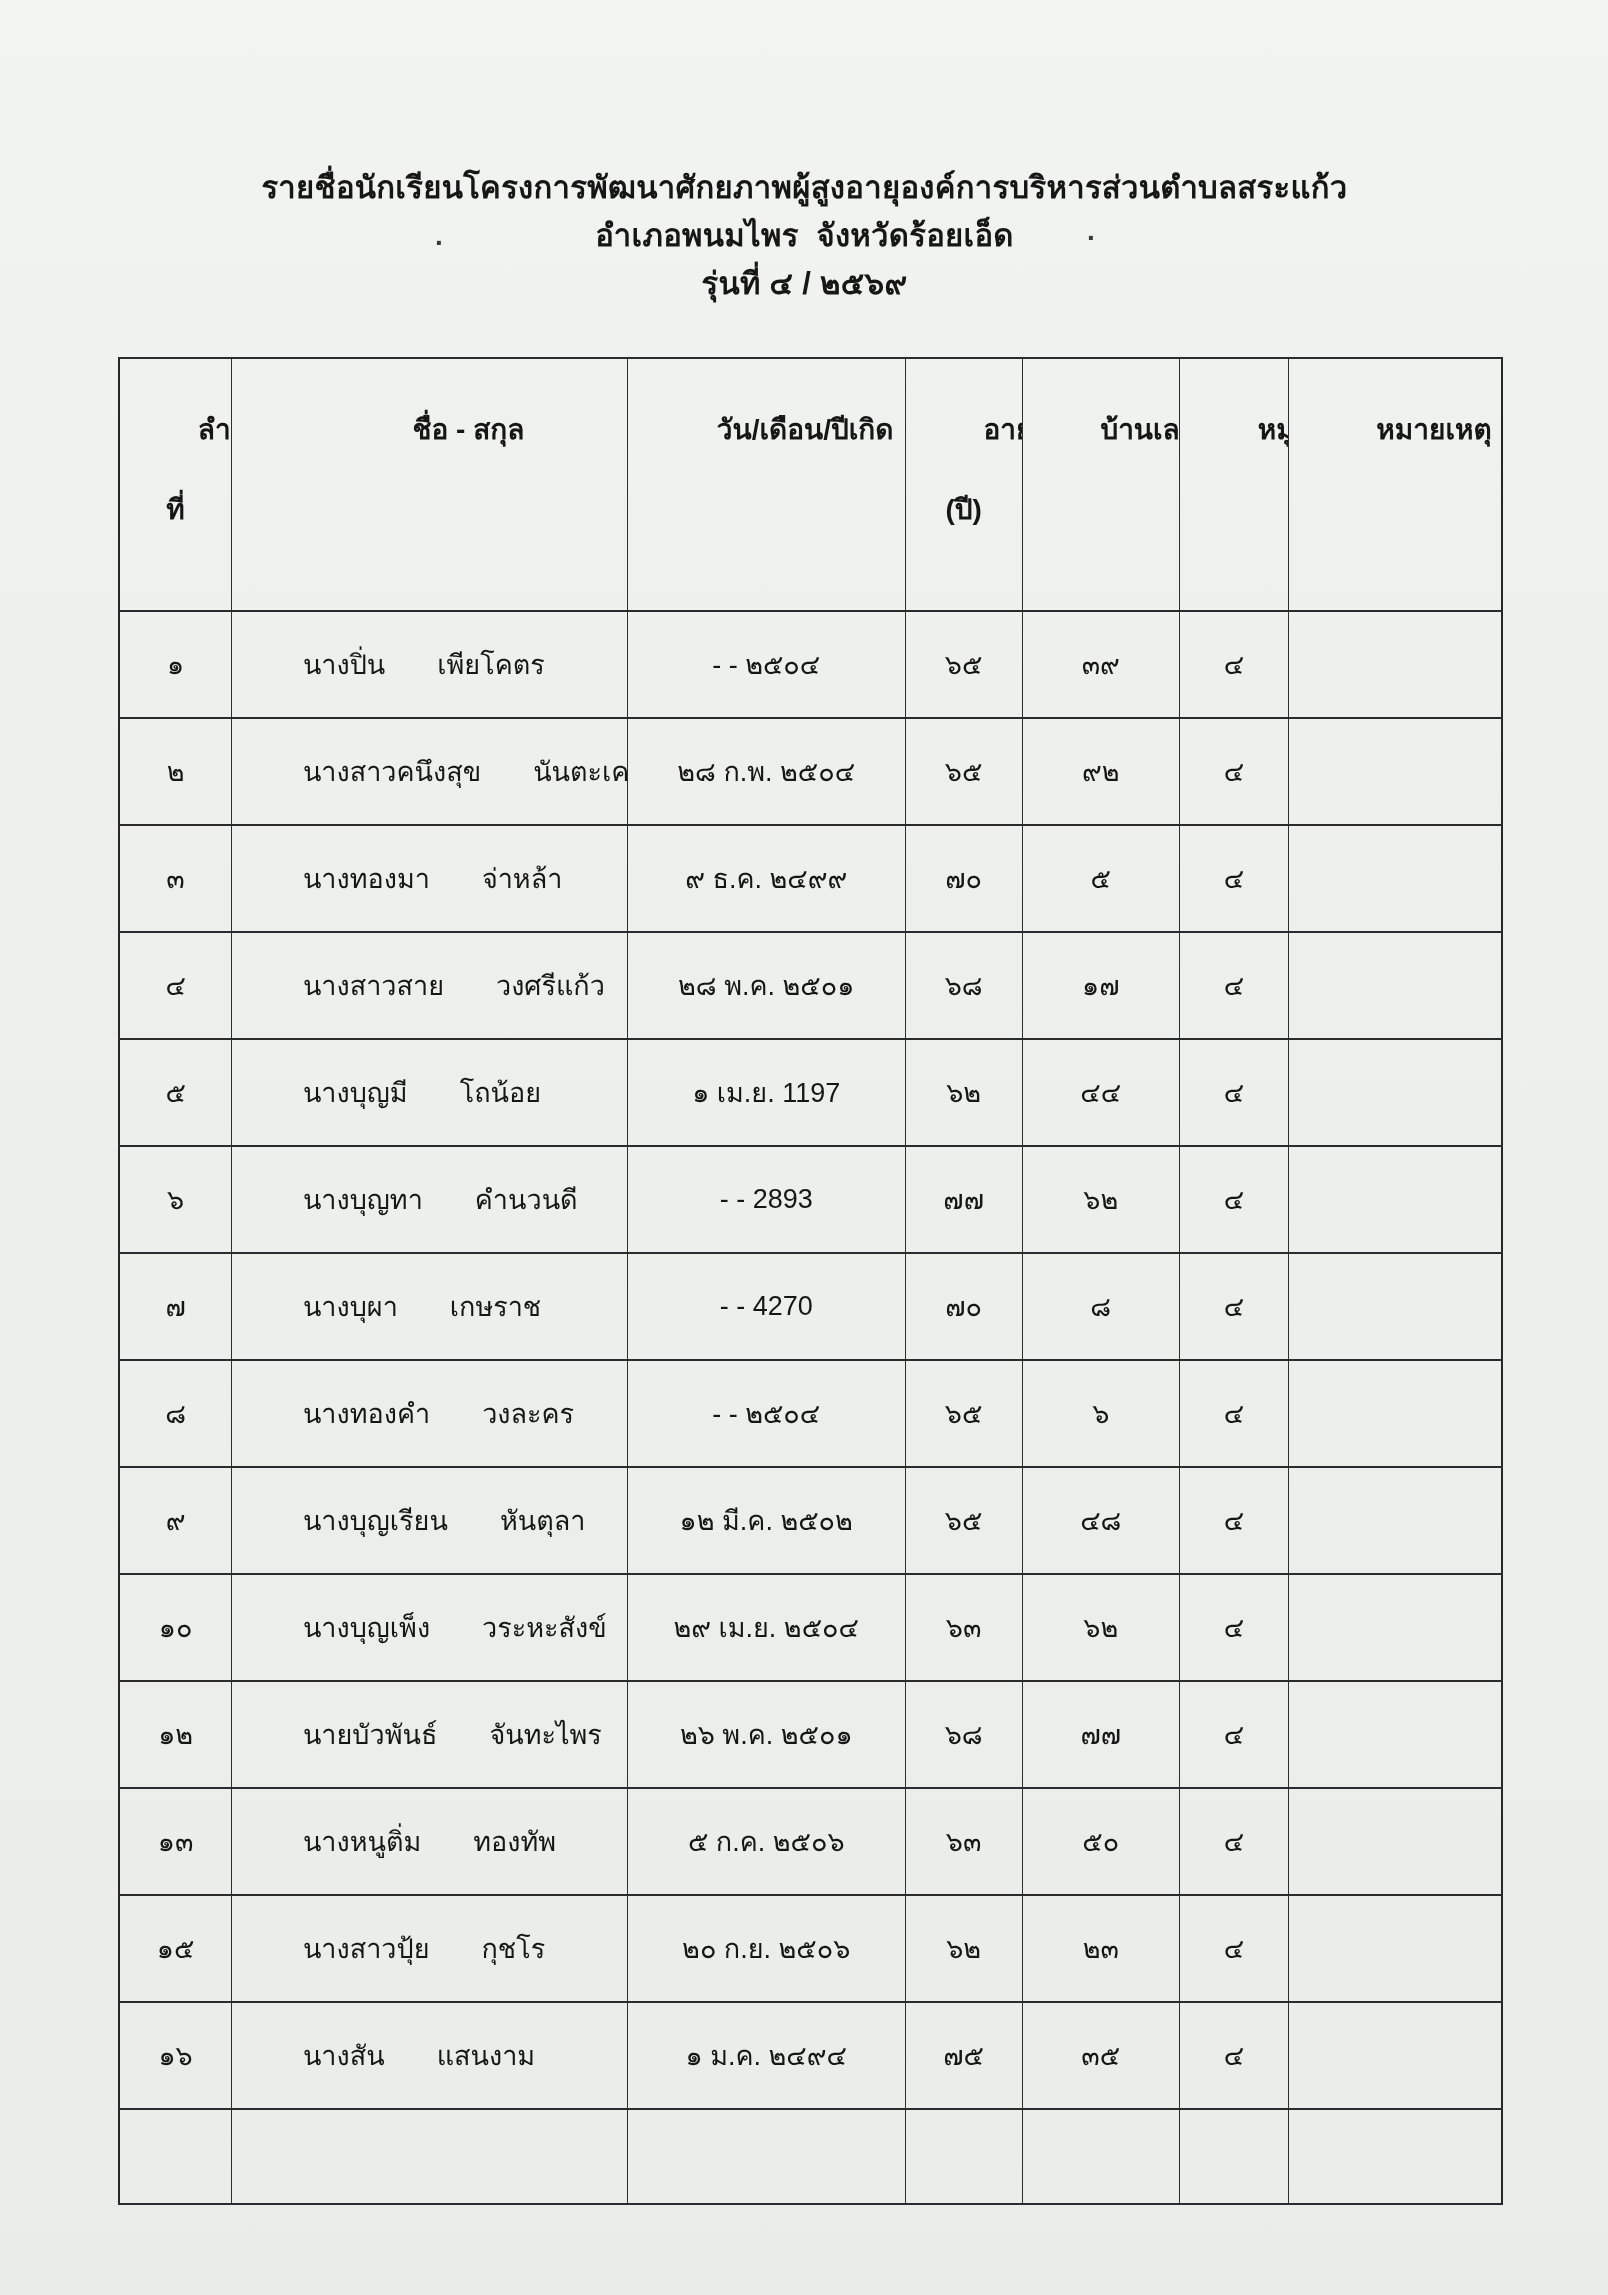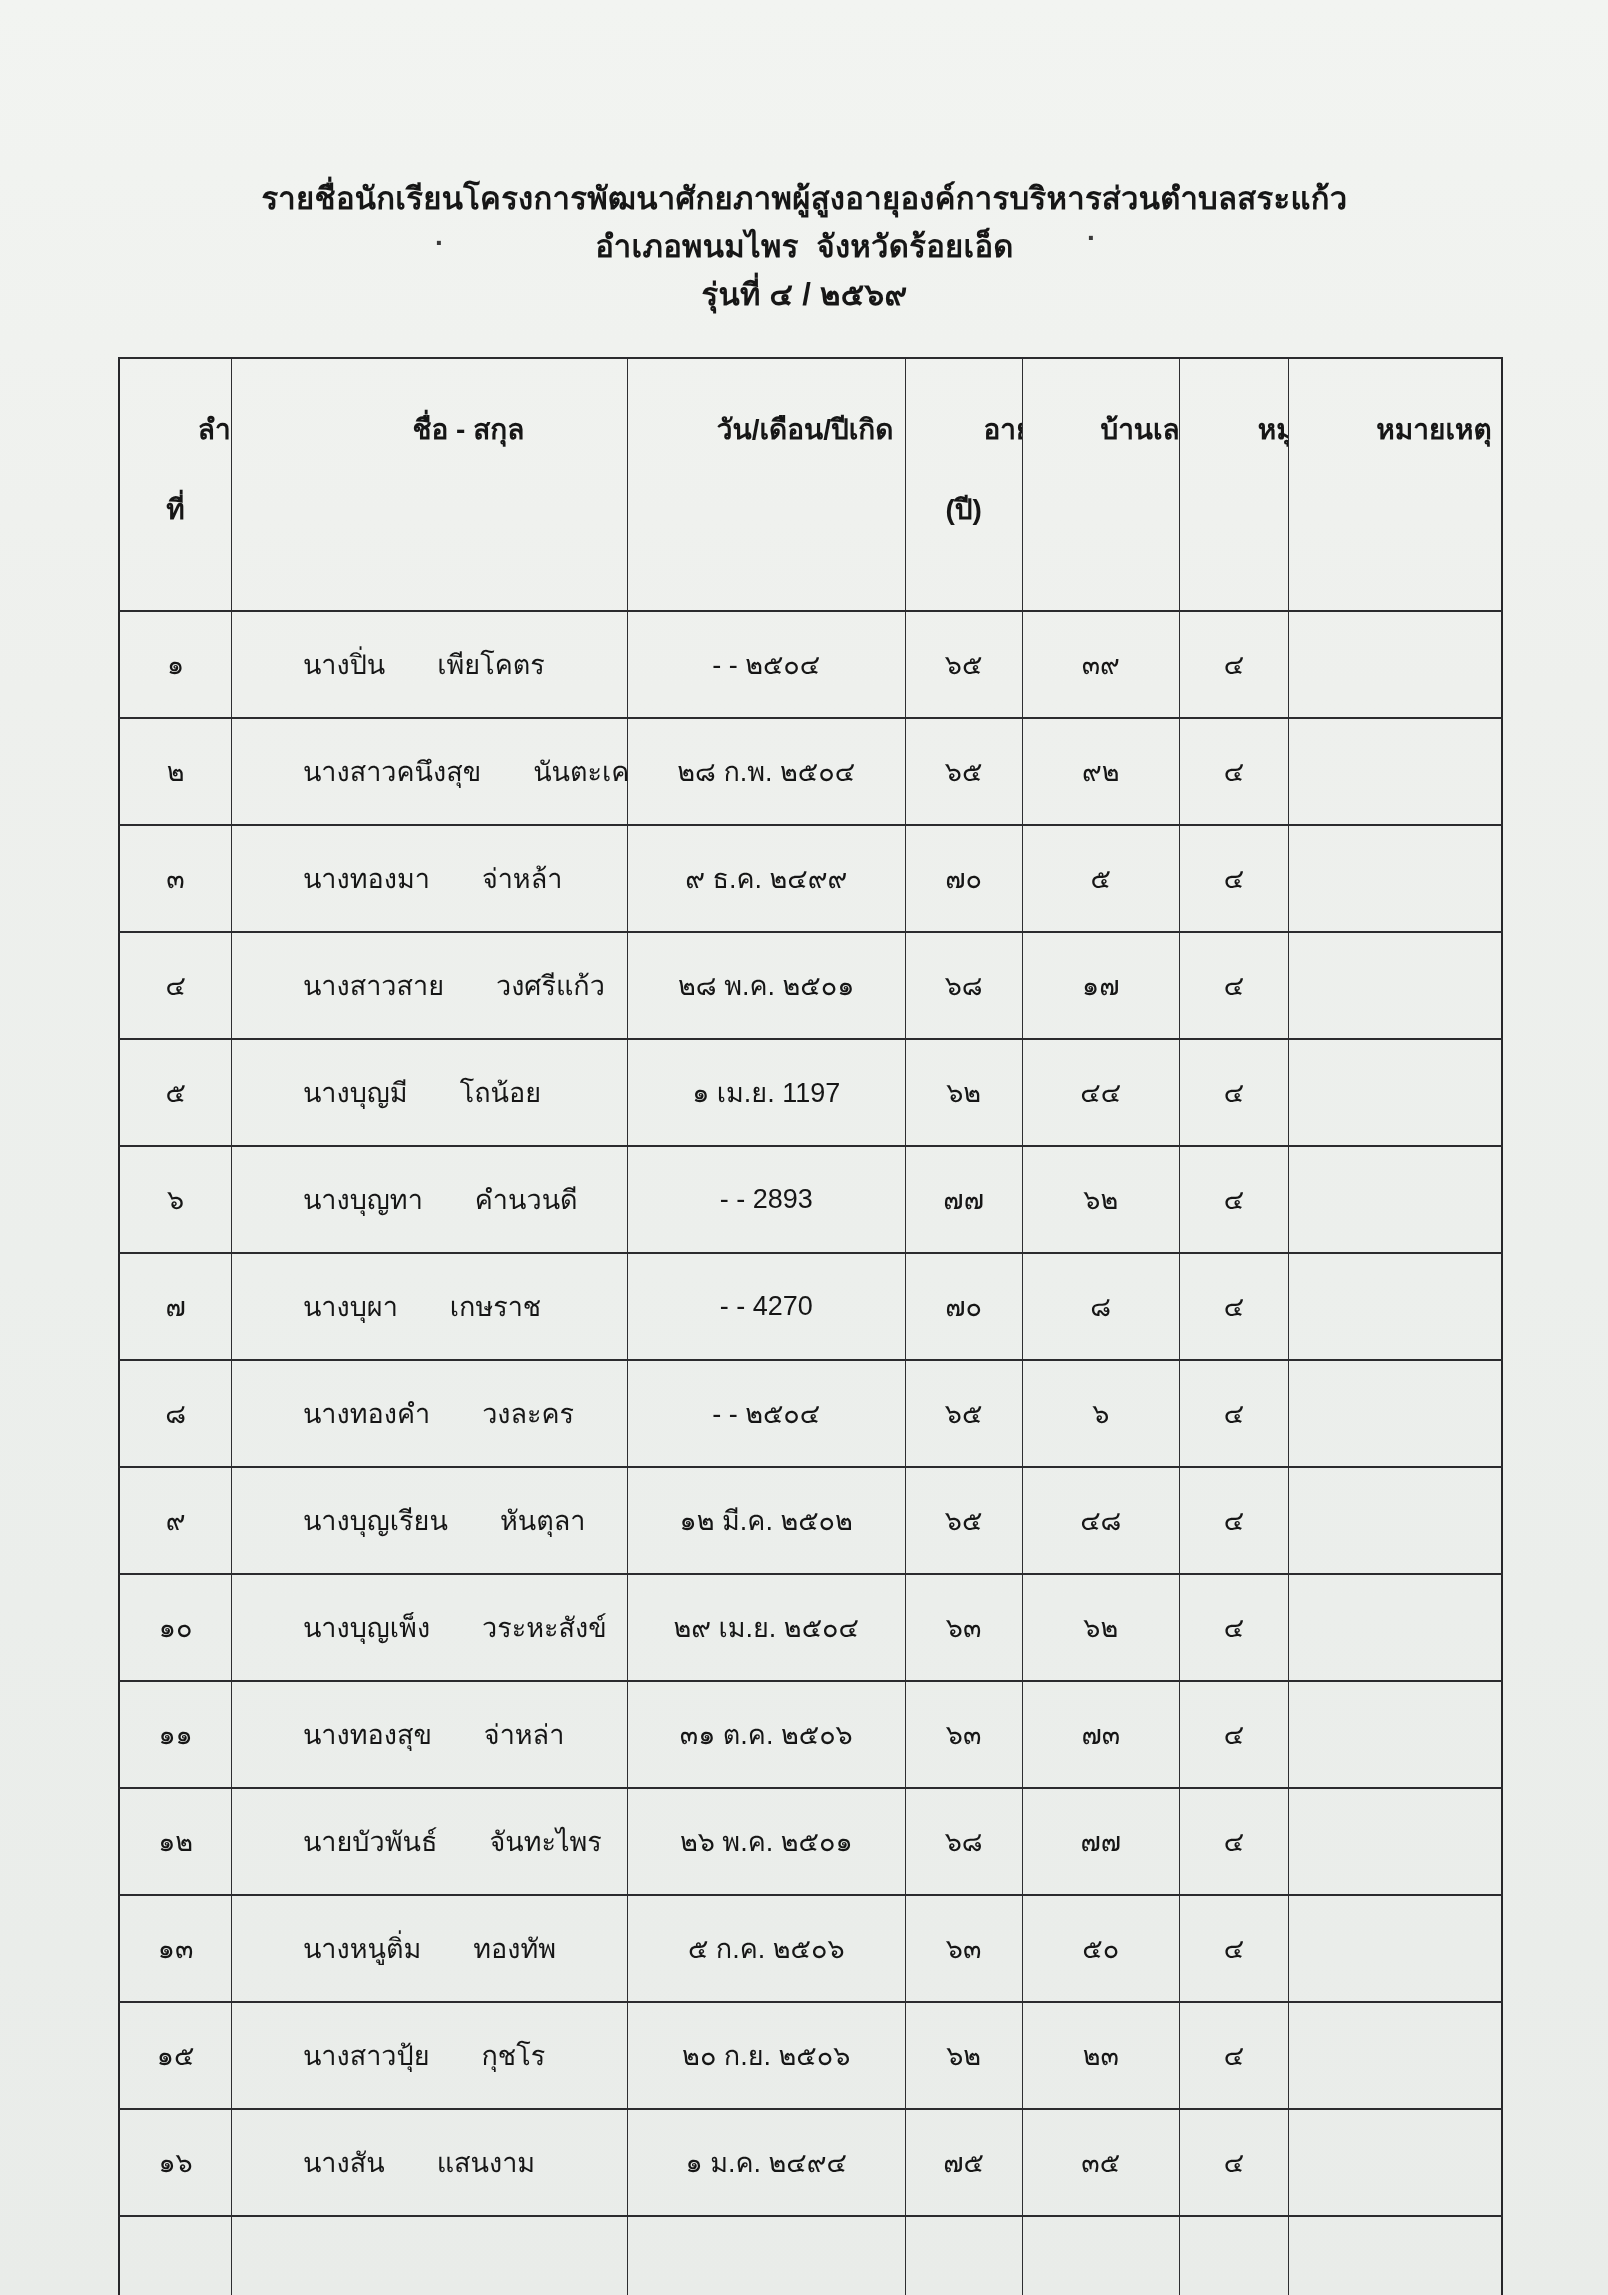--- a/index.html
+++ b/index.html
@@ -14,21 +14,21 @@
     margin: 0 auto;
     background: linear-gradient(180deg, #f2f4f1 0%, #eef0ed 30%, #ecefec 55%, #e9ece9 100%);
     font-family: "Liberation Sans", "DejaVu Sans", sans-serif;
     color: #161616;
     overflow: hidden;
   }
 
   
   .title-block {
     position: absolute;
-    top: 175px;
+    top: 164px;
     left: 0;
     width: 100%;
     text-align: center;
     font-weight: 700;
   }
   .title-line {
     font-size: 31px;
     line-height: 48px;
     letter-spacing: 0.3px;
     white-space: pre;
@@ -284,34 +284,20 @@
           <span>วระหะสังข์</span>
         </span>
       </td>
       <td class="c-dob">๒๙ เม.ย. ๒๕๐๔</td>
       <td class="c-age">๖๓</td>
       <td class="c-house">๖๒</td>
       <td class="c-moo">๔</td>
       <td class="c-remark"></td>
     </tr>
         <tr>
-      <td class="c-no">๑๑</td>
-      <td class="c-name">
-        <span class="nm-wrap">
-          <span>นางทองสุข</span>
-          <span>จ่าหล่า</span>
-        </span>
-      </td>
-      <td class="c-dob">๓๑ ต.ค. ๒๕๐๖</td>
-      <td class="c-age">๖๓</td>
-      <td class="c-house">๗๓</td>
-      <td class="c-moo">๔</td>
-      <td class="c-remark"></td>
-    </tr>
-        <tr>
       <td class="c-no">๑๒</td>
       <td class="c-name">
         <span class="nm-wrap">
           <span>นายบัวพันธ์</span>
           <span>จันทะไพร</span>
         </span>
       </td>
       <td class="c-dob">๒๖ พ.ค. ๒๕๐๑</td>
       <td class="c-age">๖๘</td>
       <td class="c-house">๗๗</td>

